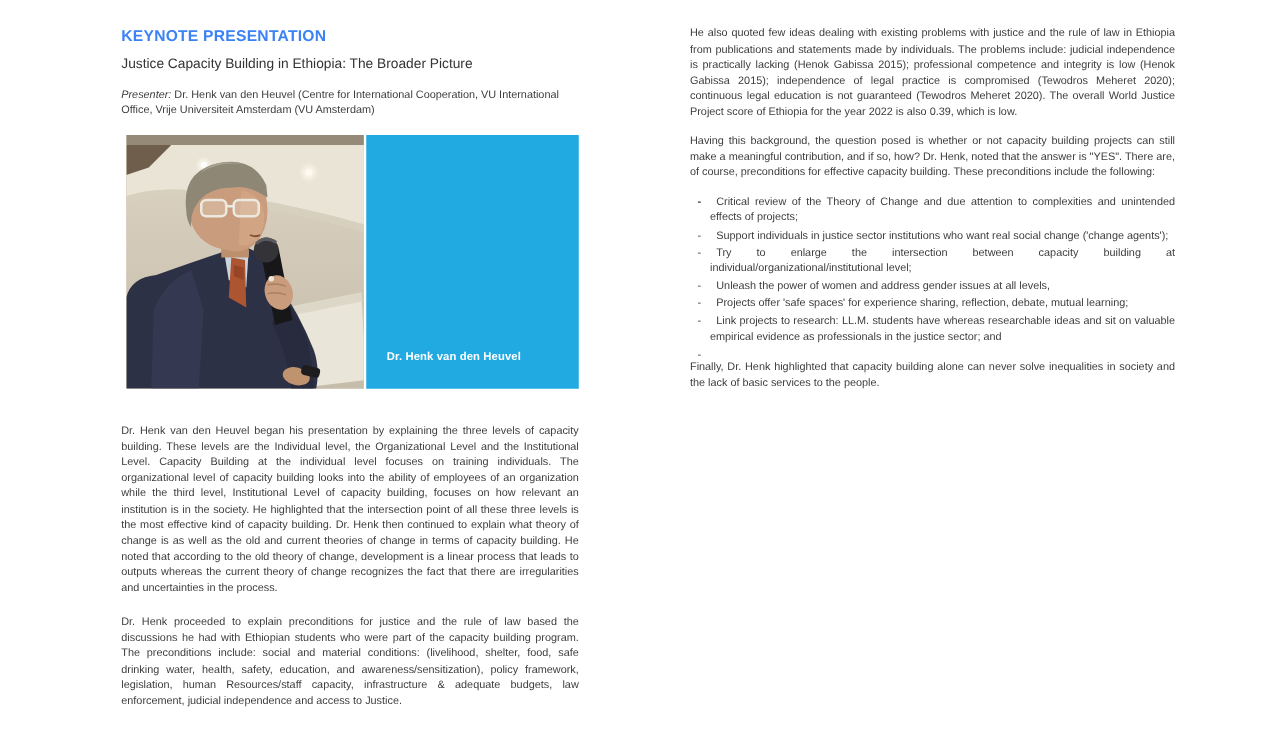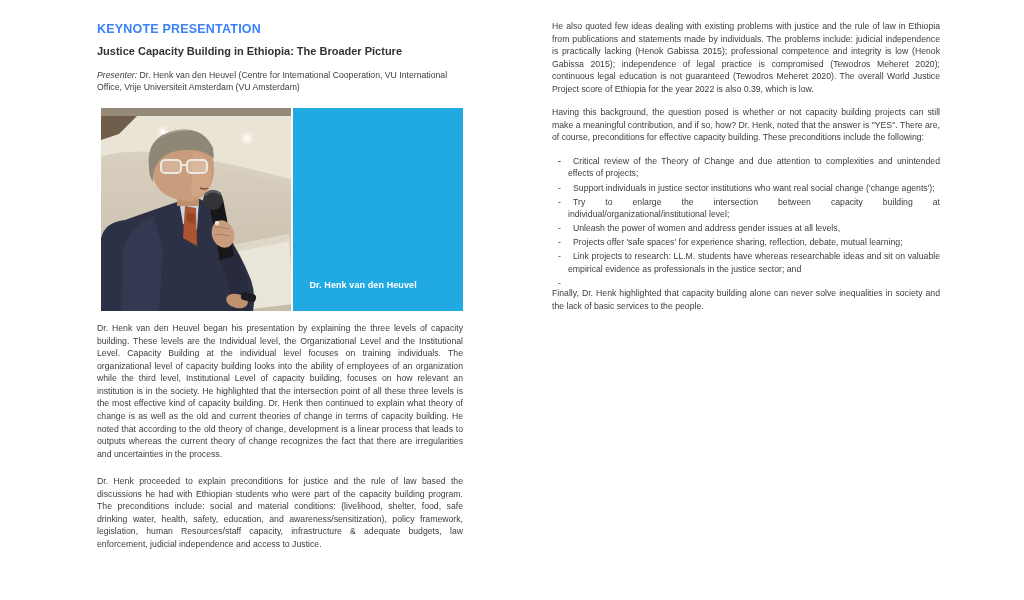--- a/index.html
+++ b/index.html
@@ -15,42 +15,42 @@
   .col-left  { left:97px;  top:22px; width:366px; }
   .col-right { left:552px; top:20px; width:388px; }
 
   .kicker {
     margin:0 0 9px 0;
     font-size:12.5px; font-weight:bold; letter-spacing:0.2px;
     color:#3b82f6;
   }
   .article-title {
     margin:0 0 13px 0;
-    font-size:11px; font-weight:bold; color:#333;
+    font-size:11px; font-weight:normal; color:#333;
   }
   .presenter {
     margin:0; font-size:8.7px; line-height:11.6px; color:#3d3d3d;
   }
   .presenter em { font-style:italic; }
 
   figure.speaker { display:flex; gap:2px; margin:15px 0 0 4px; padding:0; }
   .photo { width:192px; height:203px; position:relative; overflow:hidden; background:#cfc6b5; }
   .photo svg { position:absolute; left:0; top:0; }
   .caption-panel { width:171px; height:203px; background:#21a9e1; position:relative; }
   .caption {
     position:absolute; left:16px; bottom:21px;
     color:#ffffff; font-weight:bold; font-size:9px; letter-spacing:0.1px;
   }
 
   p.body {
     margin:0 0 11px 0;
     font-size:8.7px; line-height:12.55px;
     text-align:justify; color:#3d3d3d;
   }
-  .col-left p.body.first { margin-top:11px; margin-bottom:15px; }
+  .col-left p.body.first { margin-top:27px; margin-bottom:15px; }
 
   ul.bullets { list-style:none; margin:4px 0 12px 0; padding:0; }
   ul.bullets li {
     position:relative;
     padding-left:16px; text-indent:5px;
     font-size:8.7px; line-height:12.55px;
     text-align:justify; color:#3d3d3d;
     margin-bottom:1.5px;
   }
   ul.bullets li .marker {

